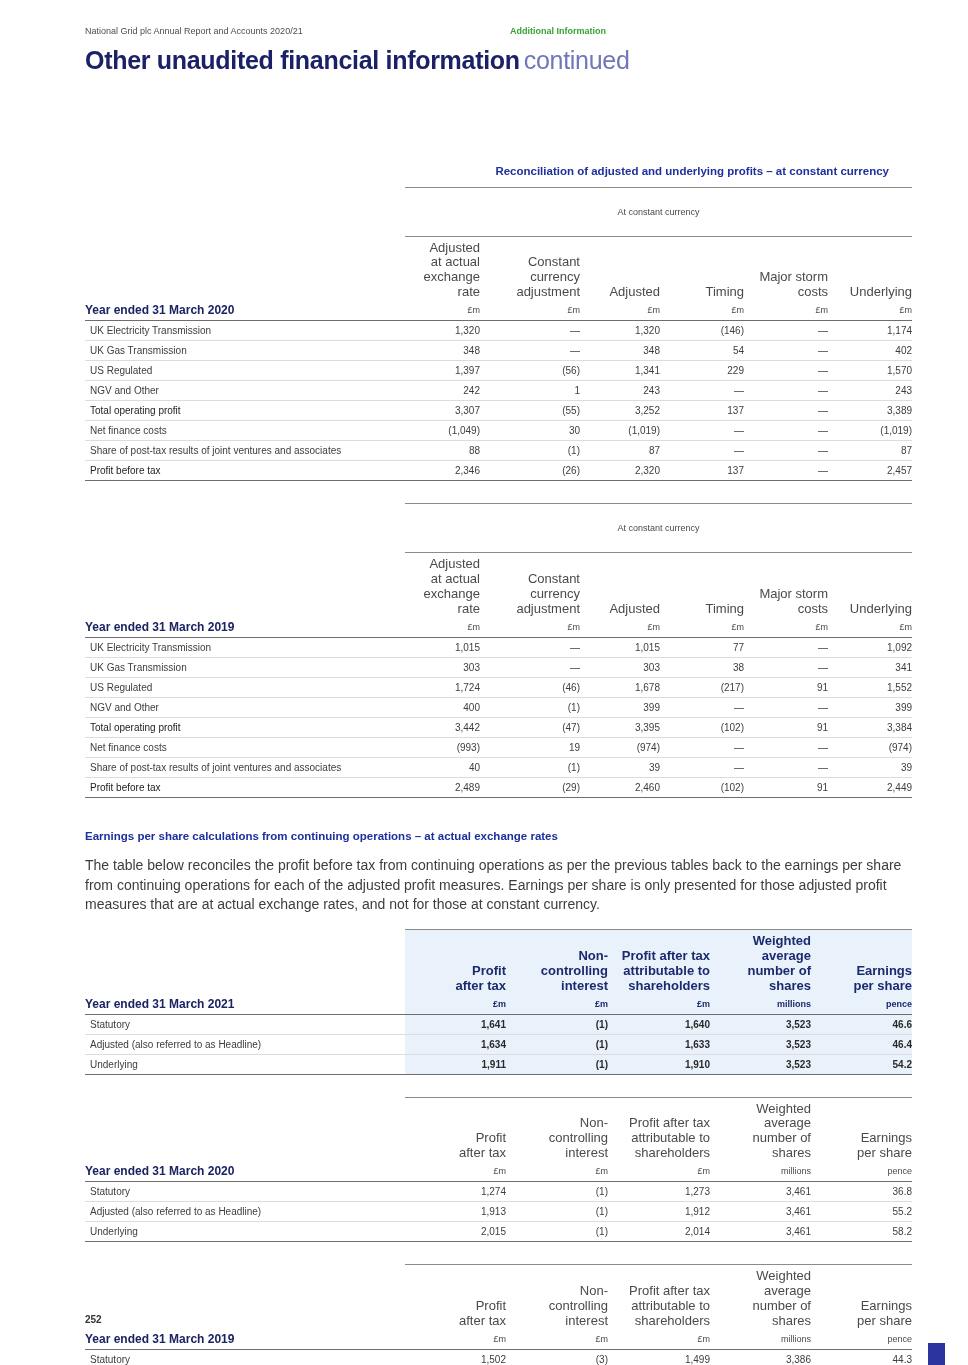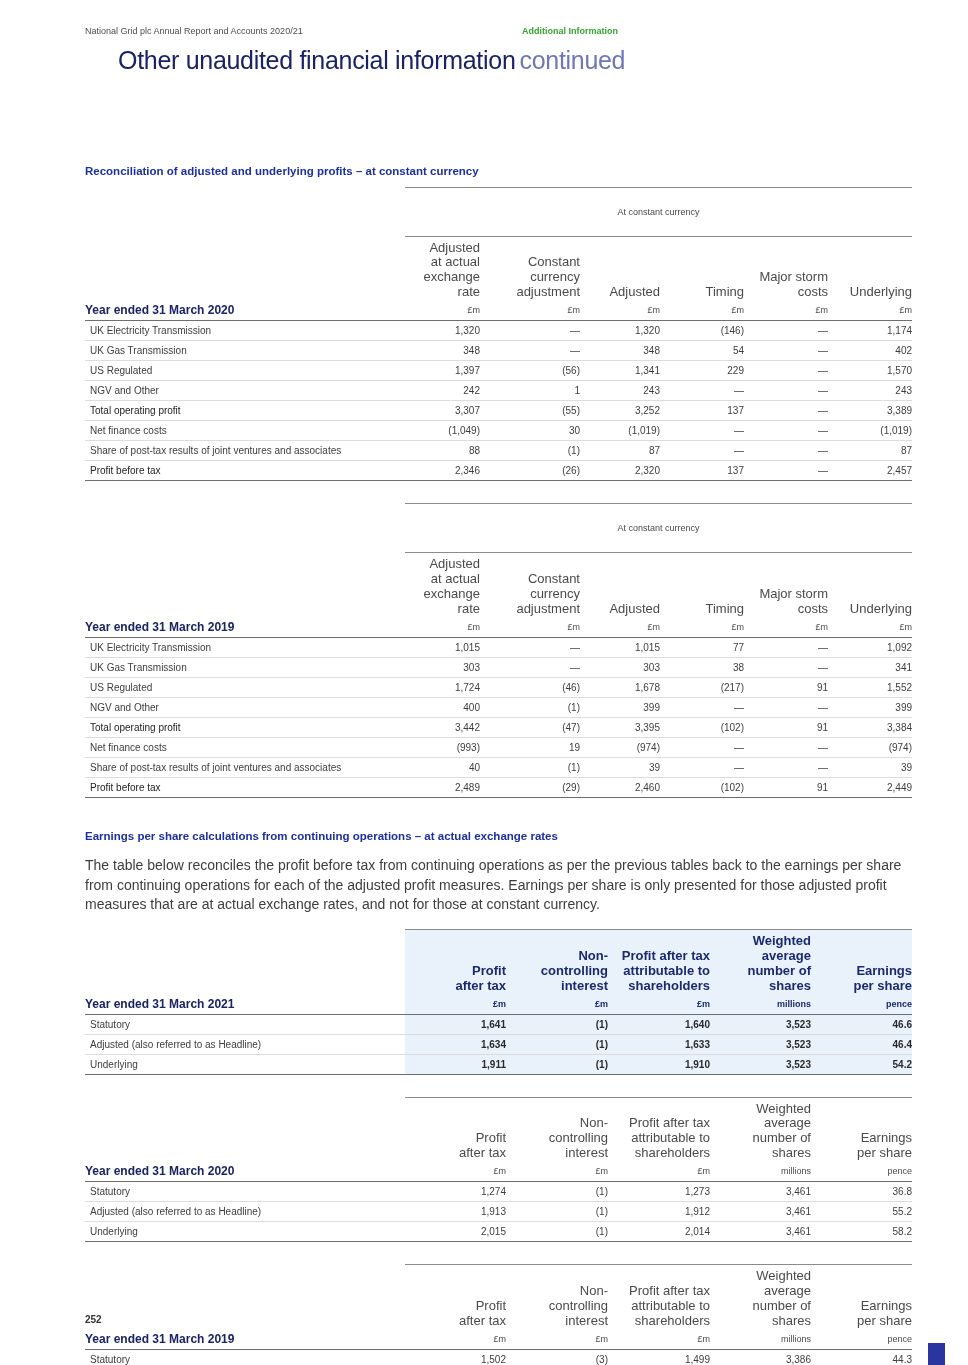--- a/index.html
+++ b/index.html
@@ -3,28 +3,28 @@
 <meta charset="utf-8">
 <style>
   * { margin:0; padding:0; box-sizing:border-box; }
   html,body { background:#ffffff; }
   body { font-family:"Liberation Sans", sans-serif; }
   .page { width:945px; height:1365px; background:#ffffff; position:relative; overflow:hidden;
           padding:26px 56px 0 85px; }
 
   
   .meta { position:relative; font-size:9px; color:#4d4d4d; height:12px; }
-  .meta-tag { position:absolute; left:437px; top:0; color:#36a335; font-weight:bold; }
+  .meta-tag { position:absolute; left:425px; top:0; color:#36a335; font-weight:bold; }
   .title { margin-top:9px; font-size:25px; letter-spacing:-0.3px; line-height:1.1; }
-  .t-bold { font-weight:normal; color:#1b2167;margin-left:33px; }
+  .t-bold { font-weight:bold; color:#1b2167; }
   .t-cont { font-weight:normal; color:#7076b8; margin-left:4px; }
 
   
   .sec-h { font-size:11.5px; color:#1e2f9e; font-weight:bold; }
-  .sec-h.first { margin-top:90px; }
+  .sec-h.first { margin-top:90px;text-align:right; }
   .sec-h.second { margin-top:32px; }
   .intro { margin-top:14px; font-size:14px; line-height:1.4; color:#3d3d3d; width:827px; }
 
   
   table.fin { width:827px; border-collapse:collapse; table-layout:fixed;
               font-size:10px; color:#3d3d3d; }
   .mt10 { margin-top:10px; } .mt14 { margin-top:14px; } .mt22 { margin-top:22px; }
   .fin th { font-weight:normal; }
   .fin th.span-th { font-size:9px; color:#4a4a4a; text-align:center; padding:19px 0;
                     border-top:1px solid #8a8a8a; border-bottom:1px solid #8a8a8a; }

